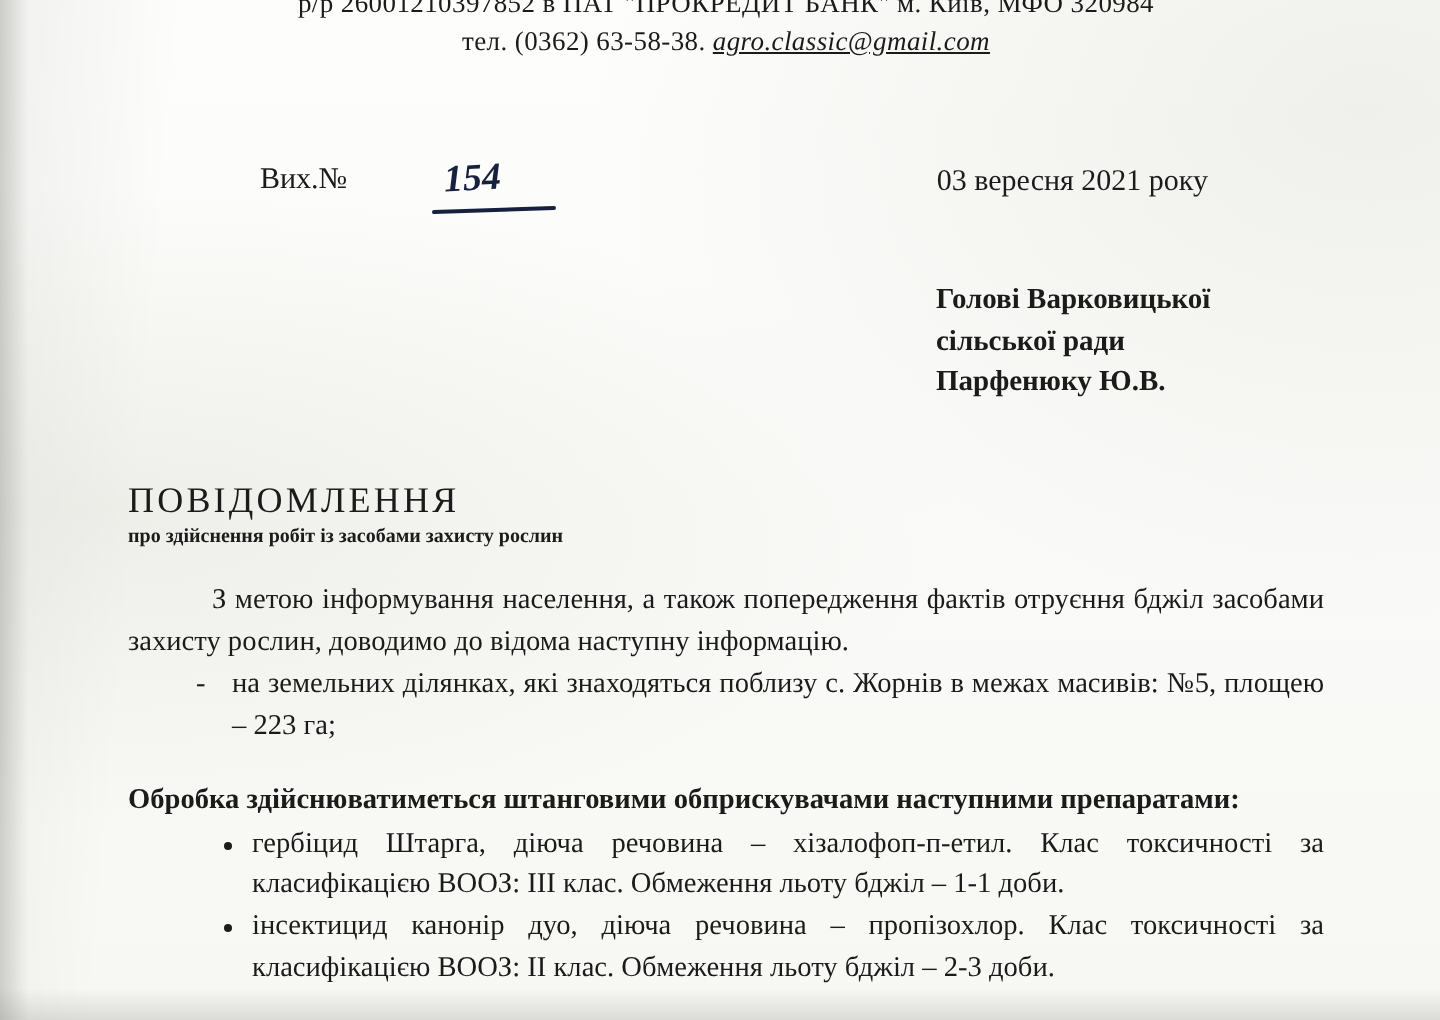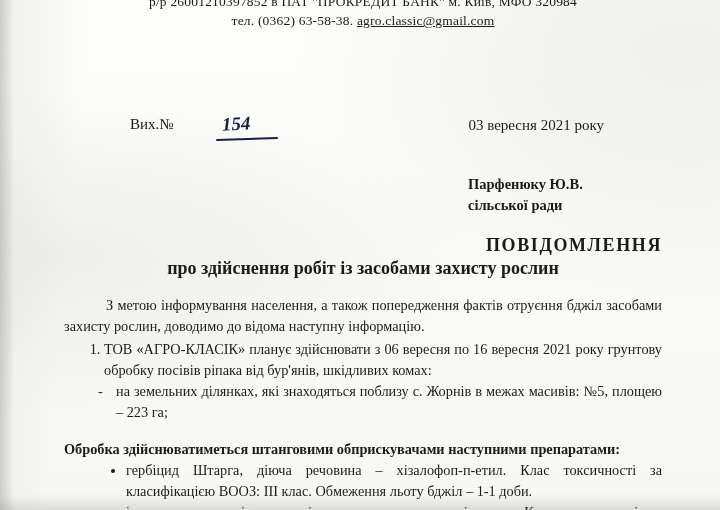--- a/index.html
+++ b/index.html
@@ -67,26 +67,27 @@
     left: 0; right: 0;
     bottom: 0;
     display: block;
     white-space: nowrap;
   }
   .header-line2 {
     margin-top: 1px;
   }
   .underline-link {
     text-decoration: underline;
+    font-style: italic;
   }
 
   
   .ref-row {
     position: relative;
-    margin-top: 86px;
+    margin-top: 52px;
     height: 26px;
   }
   .ref-label {
     position: absolute;
     left: 66px;
     top: 0;
     font-size: 15px;
   }
   .ref-number {
     position: absolute;
@@ -120,30 +121,30 @@
   .addressee {
     margin-top: 32px;
     margin-left: 404px;
     font-size: 14.5px;
     font-weight: bold;
     line-height: 1.42;
   }
 
   
   .doc-title {
-    margin-top: 20px;
-    text-align: right;
+    margin-top: 38px;
+    text-align: left;
     font-size: 18px;
-    font-weight: bold;
+    font-weight: normal;
     letter-spacing: 1.6px;
   }
   .doc-subtitle {
     margin-top: 2px;
-    text-align: center;
-    font-size: 18px;
+    text-align: left;
+    font-size: 10px;
     font-weight: bold;
   }
 
   
   .body-text {
     margin-top: 14px;
     font-size: 14.3px;
     line-height: 1.45;
     text-align: justify;
   }
@@ -215,33 +216,31 @@
     </div>
 
     <div class="ref-row">
       <span class="ref-label">Вих.№</span>
       <span class="ref-number">154</span>
       <span class="ref-underline"></span>
       <span class="ref-date">03 вересня 2021 року</span>
     </div>
 
     <div class="addressee">
+      <div>Голові Варковицької</div>
+      <div>сільської ради</div>
       <div>Парфенюку Ю.В.</div>
-      <div>сільської ради</div>
     </div>
 
     <div class="doc-title">ПОВІДОМЛЕННЯ</div>
     <div class="doc-subtitle">про здійснення робіт із засобами захисту рослин</div>
 
     <div class="body-text">
       <p class="indent full-just">З метою інформування населення, а також попередження фактів отруєння бджіл засобами захисту рослин, доводимо до відома наступну інформацію.</p>
 
-      <ol class="numbered">
-        <li class="full-just">ТОВ «АГРО-КЛАСІК» планує здійснювати з 06 вересня по 16 вересня 2021 року грунтову обробку посівів ріпака від бур'янів, шкідливих комах:</li>
-      </ol>
 
       <ul class="dashed">
         <li class="full-just">на земельних ділянках, які знаходяться поблизу с. Жорнів в межах масивів: №5, площею – 223 га;</li>
       </ul>
 
       <p class="no-indent full-just">Обробка здійснюватиметься штанговими обприскувачами наступними препаратами:</p>
 
       <ul class="bulleted">
         <li class="full-just">гербіцид Штарга, діюча речовина – хізалофоп-п-етил. Клас токсичності за класифікацією ВООЗ: III клас. Обмеження льоту бджіл – 1-1 доби.</li>
         <li class="full-just">інсектицид канонір дуо, діюча речовина – пропізохлор. Клас токсичності за класифікацією ВООЗ: II клас. Обмеження льоту бджіл – 2-3 доби.</li>

